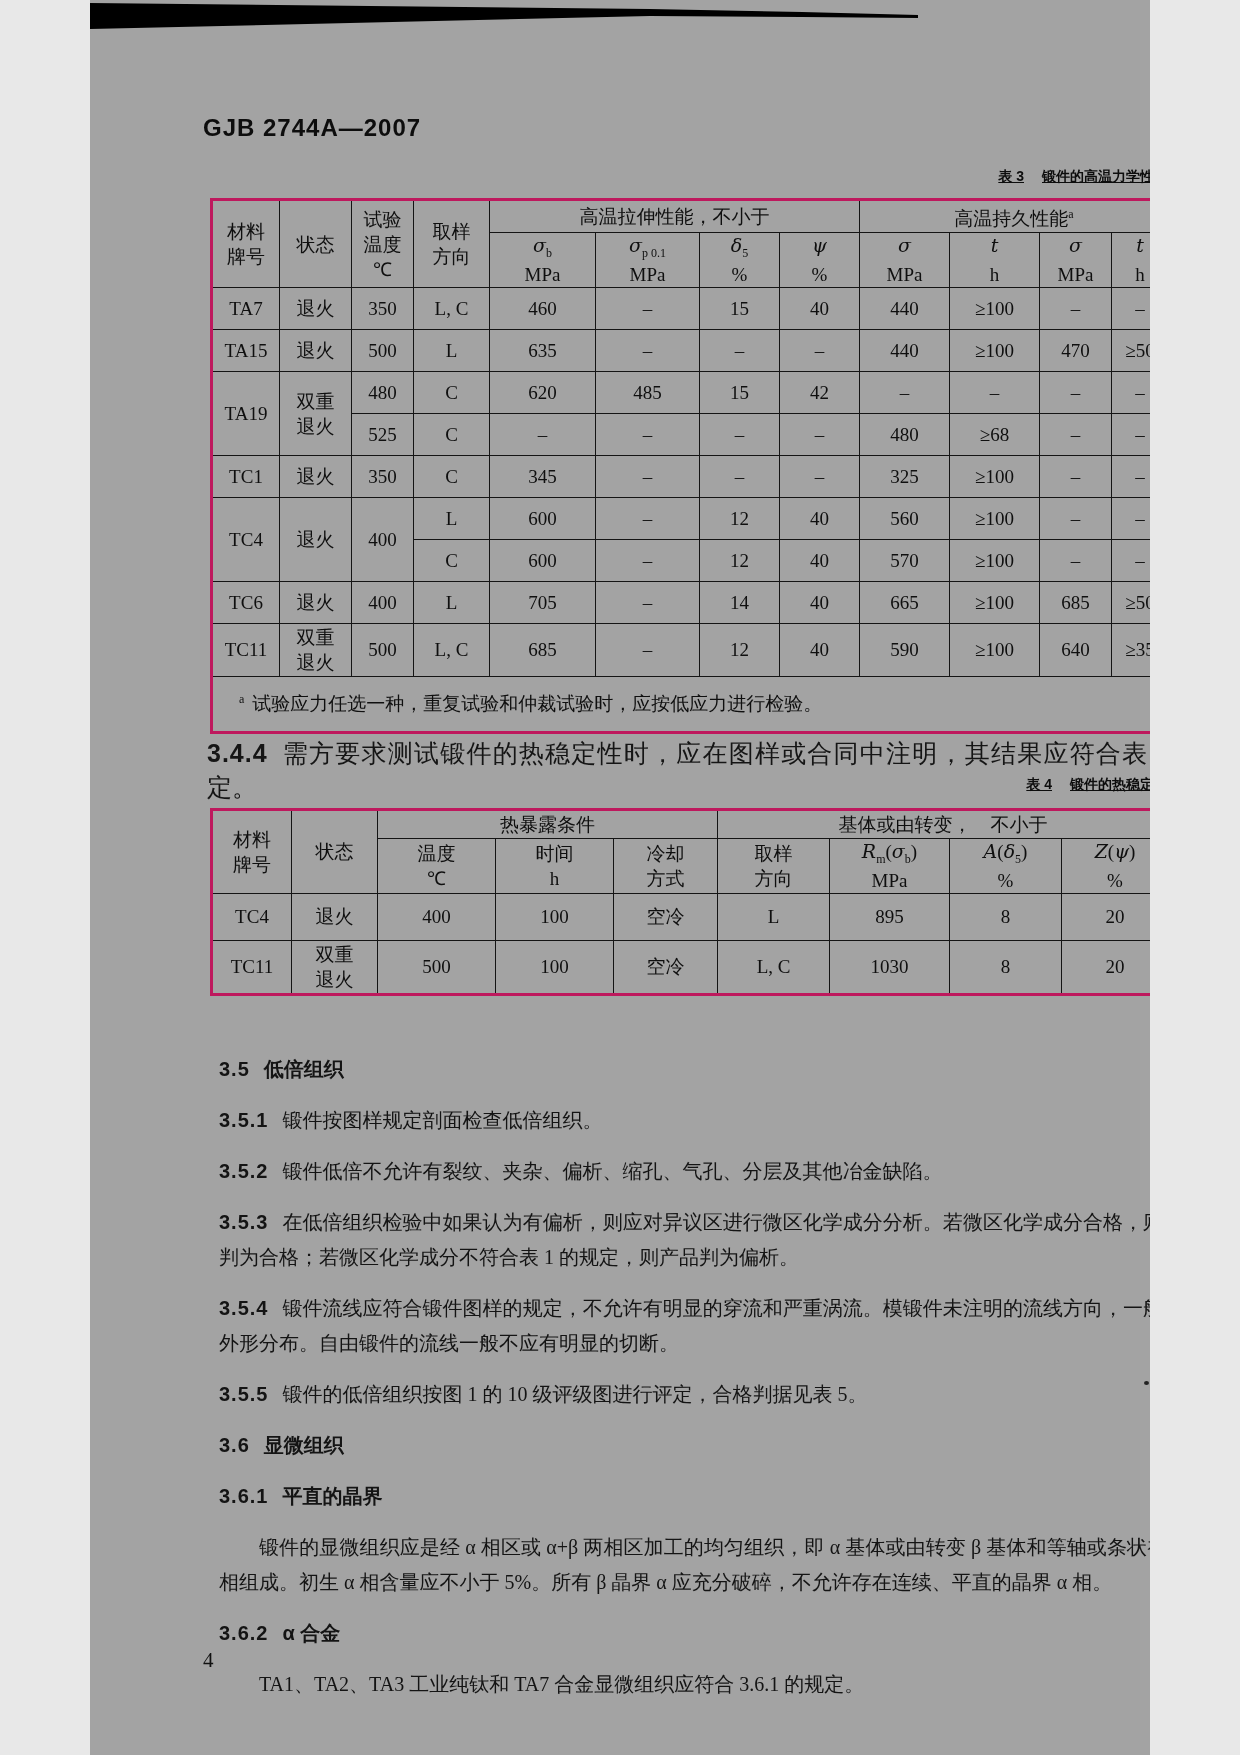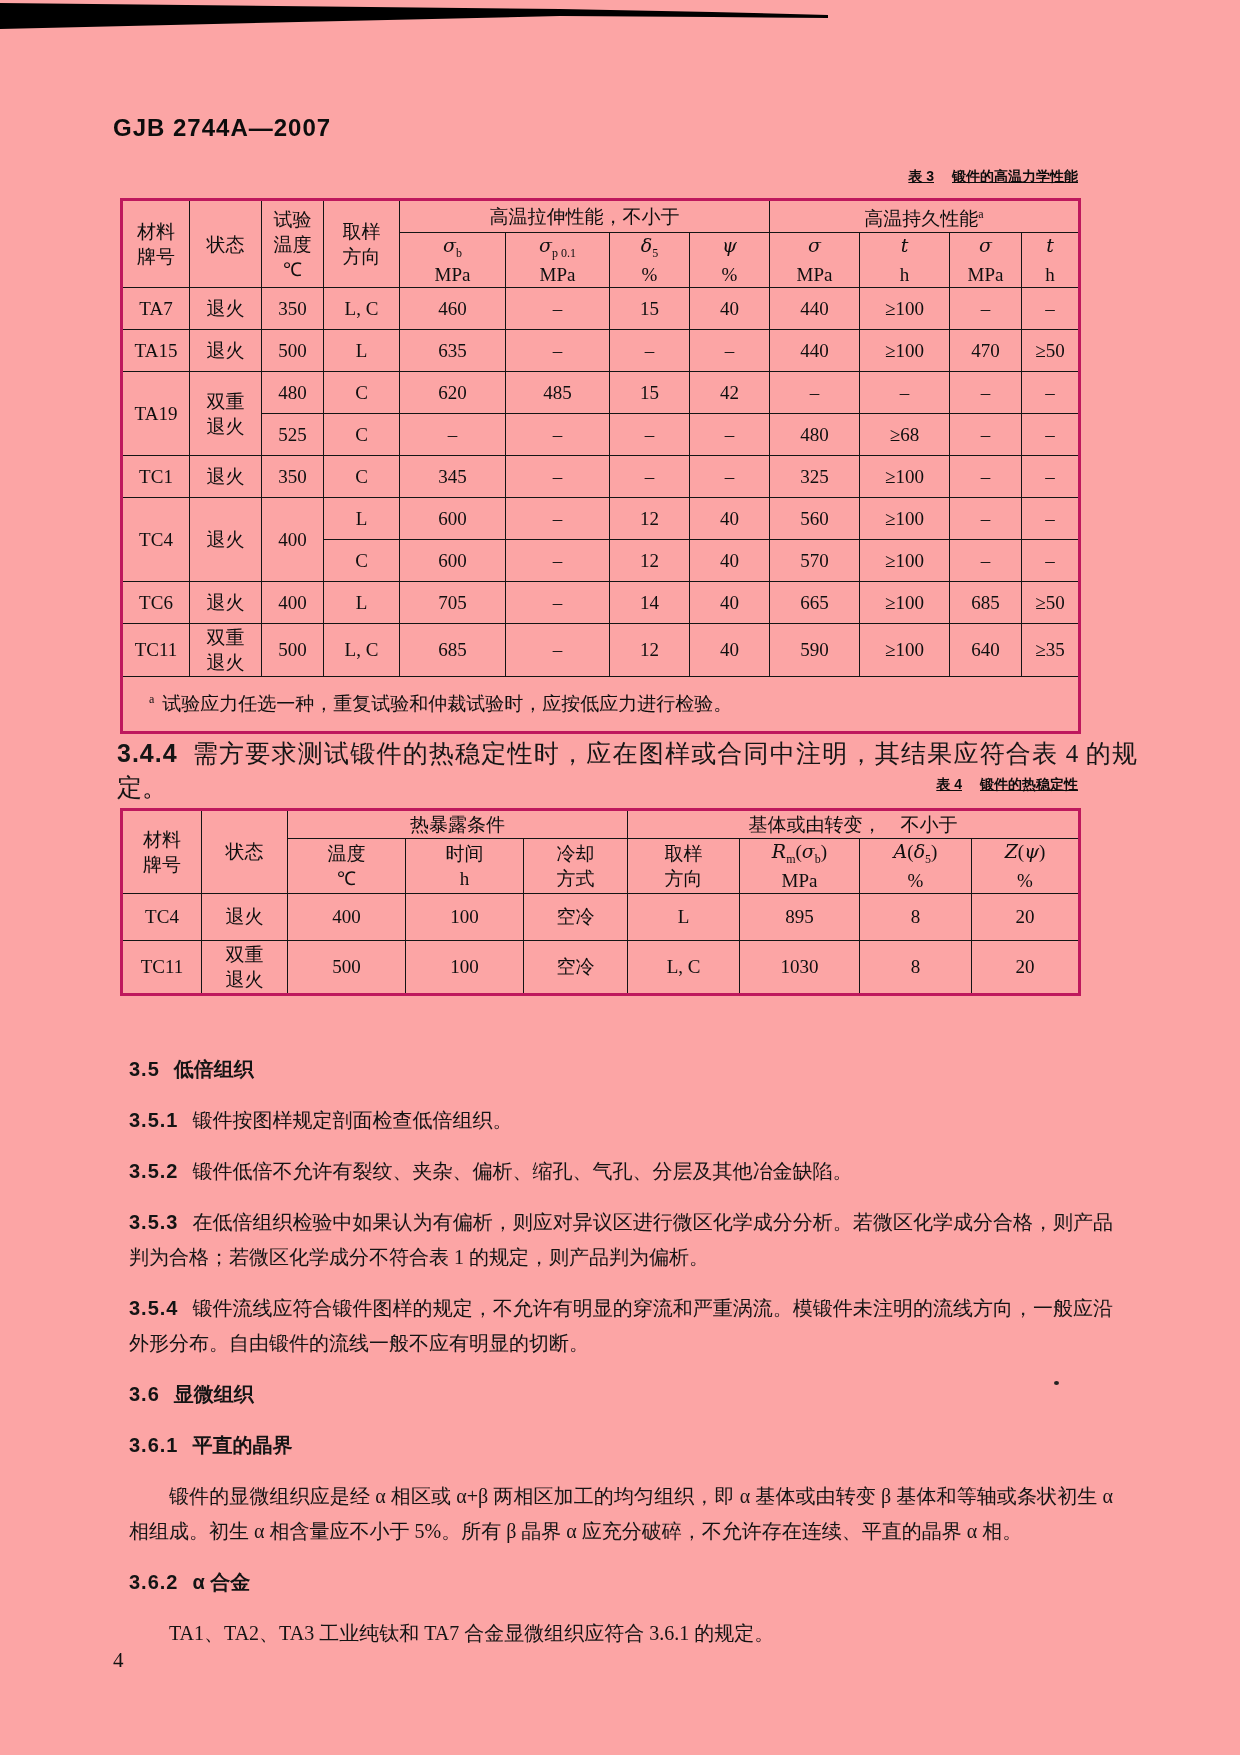--- a/index.html
+++ b/index.html
@@ -1,18 +1,18 @@
 <!DOCTYPE html>
 <html><head>
 <meta charset="utf-8">
 <style>
   html,body{margin:0;padding:0;background:#e8e8e8;}
   .page{
-    position:relative;width:1240px;height:1755px;margin:0 auto;
-    background:#fca5a5;overflow:hidden;
+    position:relative;width:1060px;height:1755px;margin:0 auto;
+    background:#a3a3a3;overflow:hidden;
     font-family:"Liberation Serif", serif;color:#151515;
   }
   .top-wedge{position:absolute;top:0;left:0;}
   .doc-number{
     position:absolute;top:114px;left:113px;
     font-family:"Liberation Sans", sans-serif;font-weight:bold;
     font-size:24px;letter-spacing:1px;color:#0d0d0d;
   }
   .cap{
     position:absolute;left:120px;width:958px;text-align:right;
@@ -351,20 +351,21 @@
       </tr>
     </tbody>
   </table>
 
   <div id="bodytext">
     <p><span class="num">3.5</span><span class="hdt">低倍组织</span></p>
     <p><span class="num">3.5.1</span><span>锻件按图样规定剖面检查低倍组织。</span></p>
     <p><span class="num">3.5.2</span><span>锻件低倍不允许有裂纹、夹杂、偏析、缩孔、气孔、分层及其他冶金缺陷。</span></p>
     <p class="sp"><span class="num">3.5.3</span><span>在低倍组织检验中如果认为有偏析，则应对异议区进行微区化学成分分析。若微区化学成分合格，则产品判为合格；若微区化学成分不符合表 1 的规定，则产品判为偏析。</span></p>
     <p class="sp"><span class="num">3.5.4</span><span>锻件流线应符合锻件图样的规定，不允许有明显的穿流和严重涡流。模锻件未注明的流线方向，一般应沿外形分布。自由锻件的流线一般不应有明显的切断。</span></p>
+    <p><span class="num">3.5.5</span><span>锻件的低倍组织按图 1 的 10 级评级图进行评定，合格判据见表 5。</span></p>
     <p><span class="num">3.6</span><span class="hdt">显微组织</span></p>
     <p><span class="num">3.6.1</span><span class="hdt">平直的晶界</span></p>
     <p class="ind"><span>锻件的显微组织应是经 α 相区或 α+β 两相区加工的均匀组织，即 α 基体或由转变 β 基体和等轴或条状初生 α 相组成。初生 α 相含量应不小于 5%。所有 β 晶界 α 应充分破碎，不允许存在连续、平直的晶界 α 相。</span></p>
     <p><span class="num">3.6.2</span><span class="hdt">α 合金</span></p>
     <p class="ind"><span>TA1、TA2、TA3 工业纯钛和 TA7 合金显微组织应符合 3.6.1 的规定。</span></p>
   </div>
 
   <div class="page-number">4</div>
   <div class="speck"></div>
 

